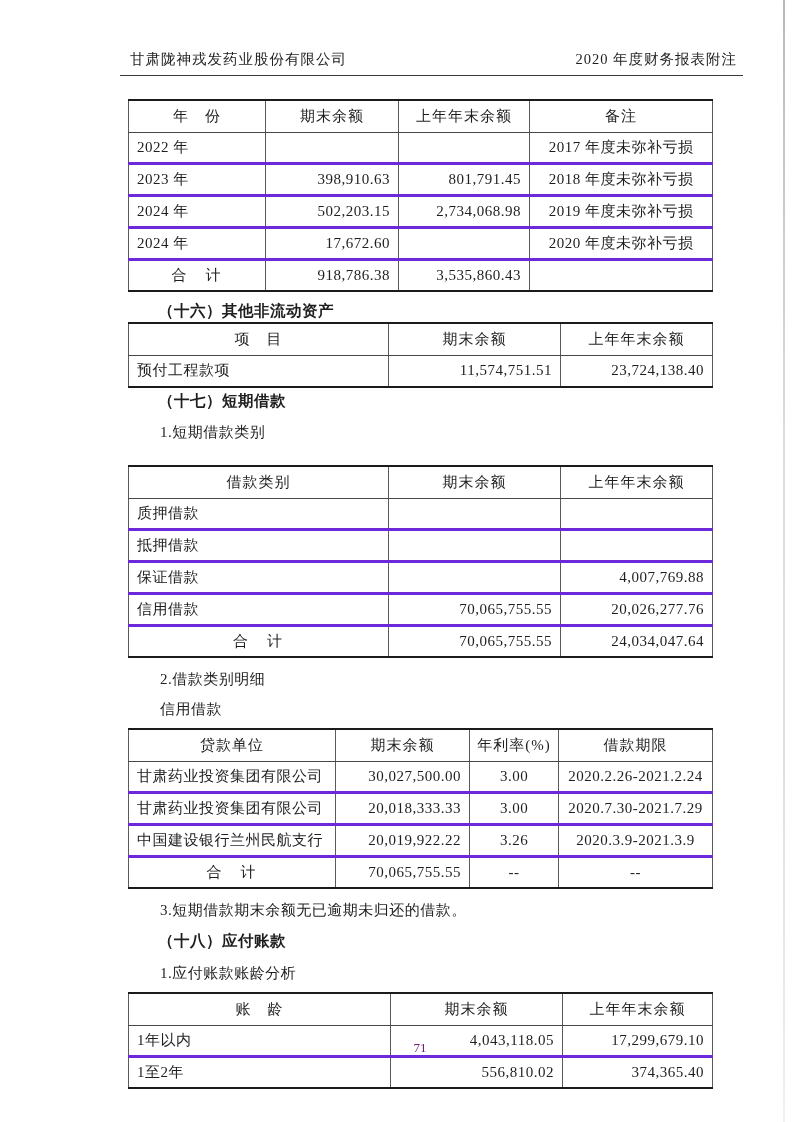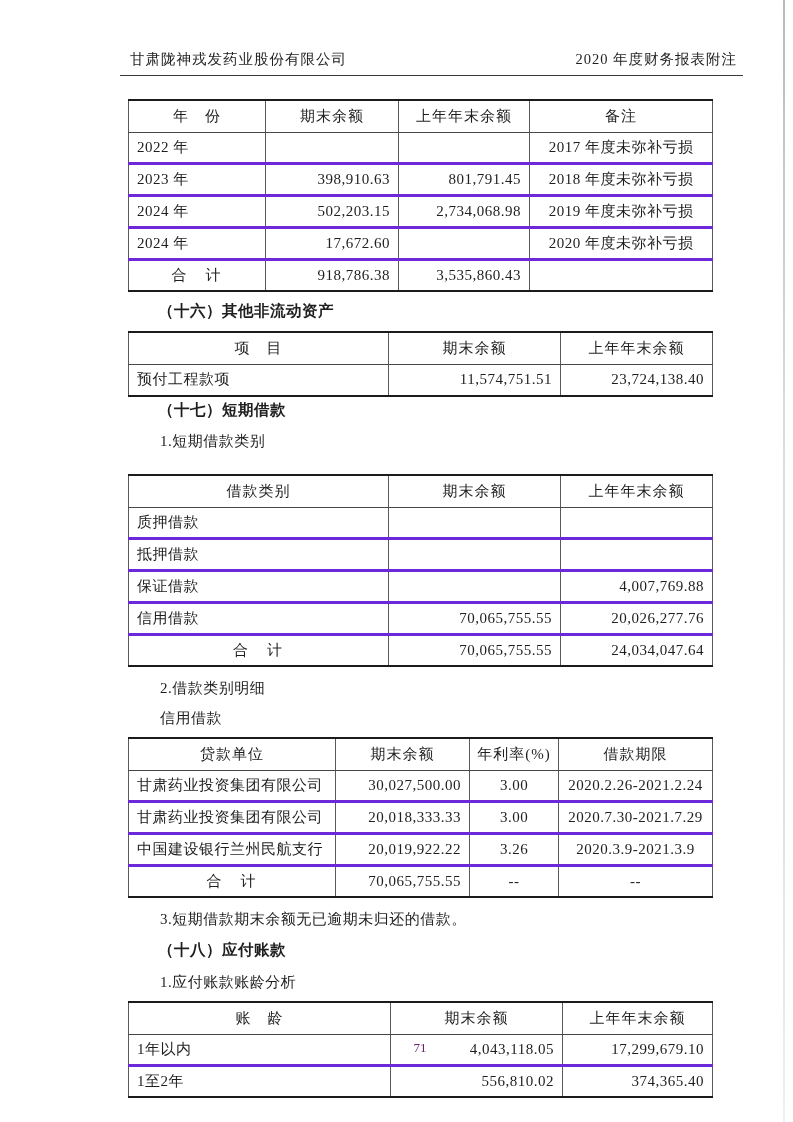--- a/index.html
+++ b/index.html
@@ -89,21 +89,21 @@
     padding-left: 30px;
     letter-spacing: 0.5px;
   }
   .sub-item {
     font-size: 15px;
     padding-left: 32px;
     letter-spacing: 0.5px;
   }
 
   .m-t1  { margin-bottom: 9px; }
-  .m-h16 { margin-bottom: 9px; margin-top: 2px; }
+  .m-h16 { margin-bottom: 0; margin-top: 2px; }
   .m-t2  { margin-bottom: 3px; border-radius: 18px; }
   .m-h17 { margin-bottom: 11px; }
   .m-s171{ margin-bottom: 23px; }
   .m-t3  { margin-bottom: 12px; }
   .m-s172{ margin-bottom: 11px; }
   .m-s172b{ margin-bottom: 9px; }
   .m-t4  { margin-bottom: 12px; }
   .m-s173{ margin-bottom: 11px; }
   .m-h18 { margin-bottom: 12px; }
   .m-s181{ margin-bottom: 9px; }

